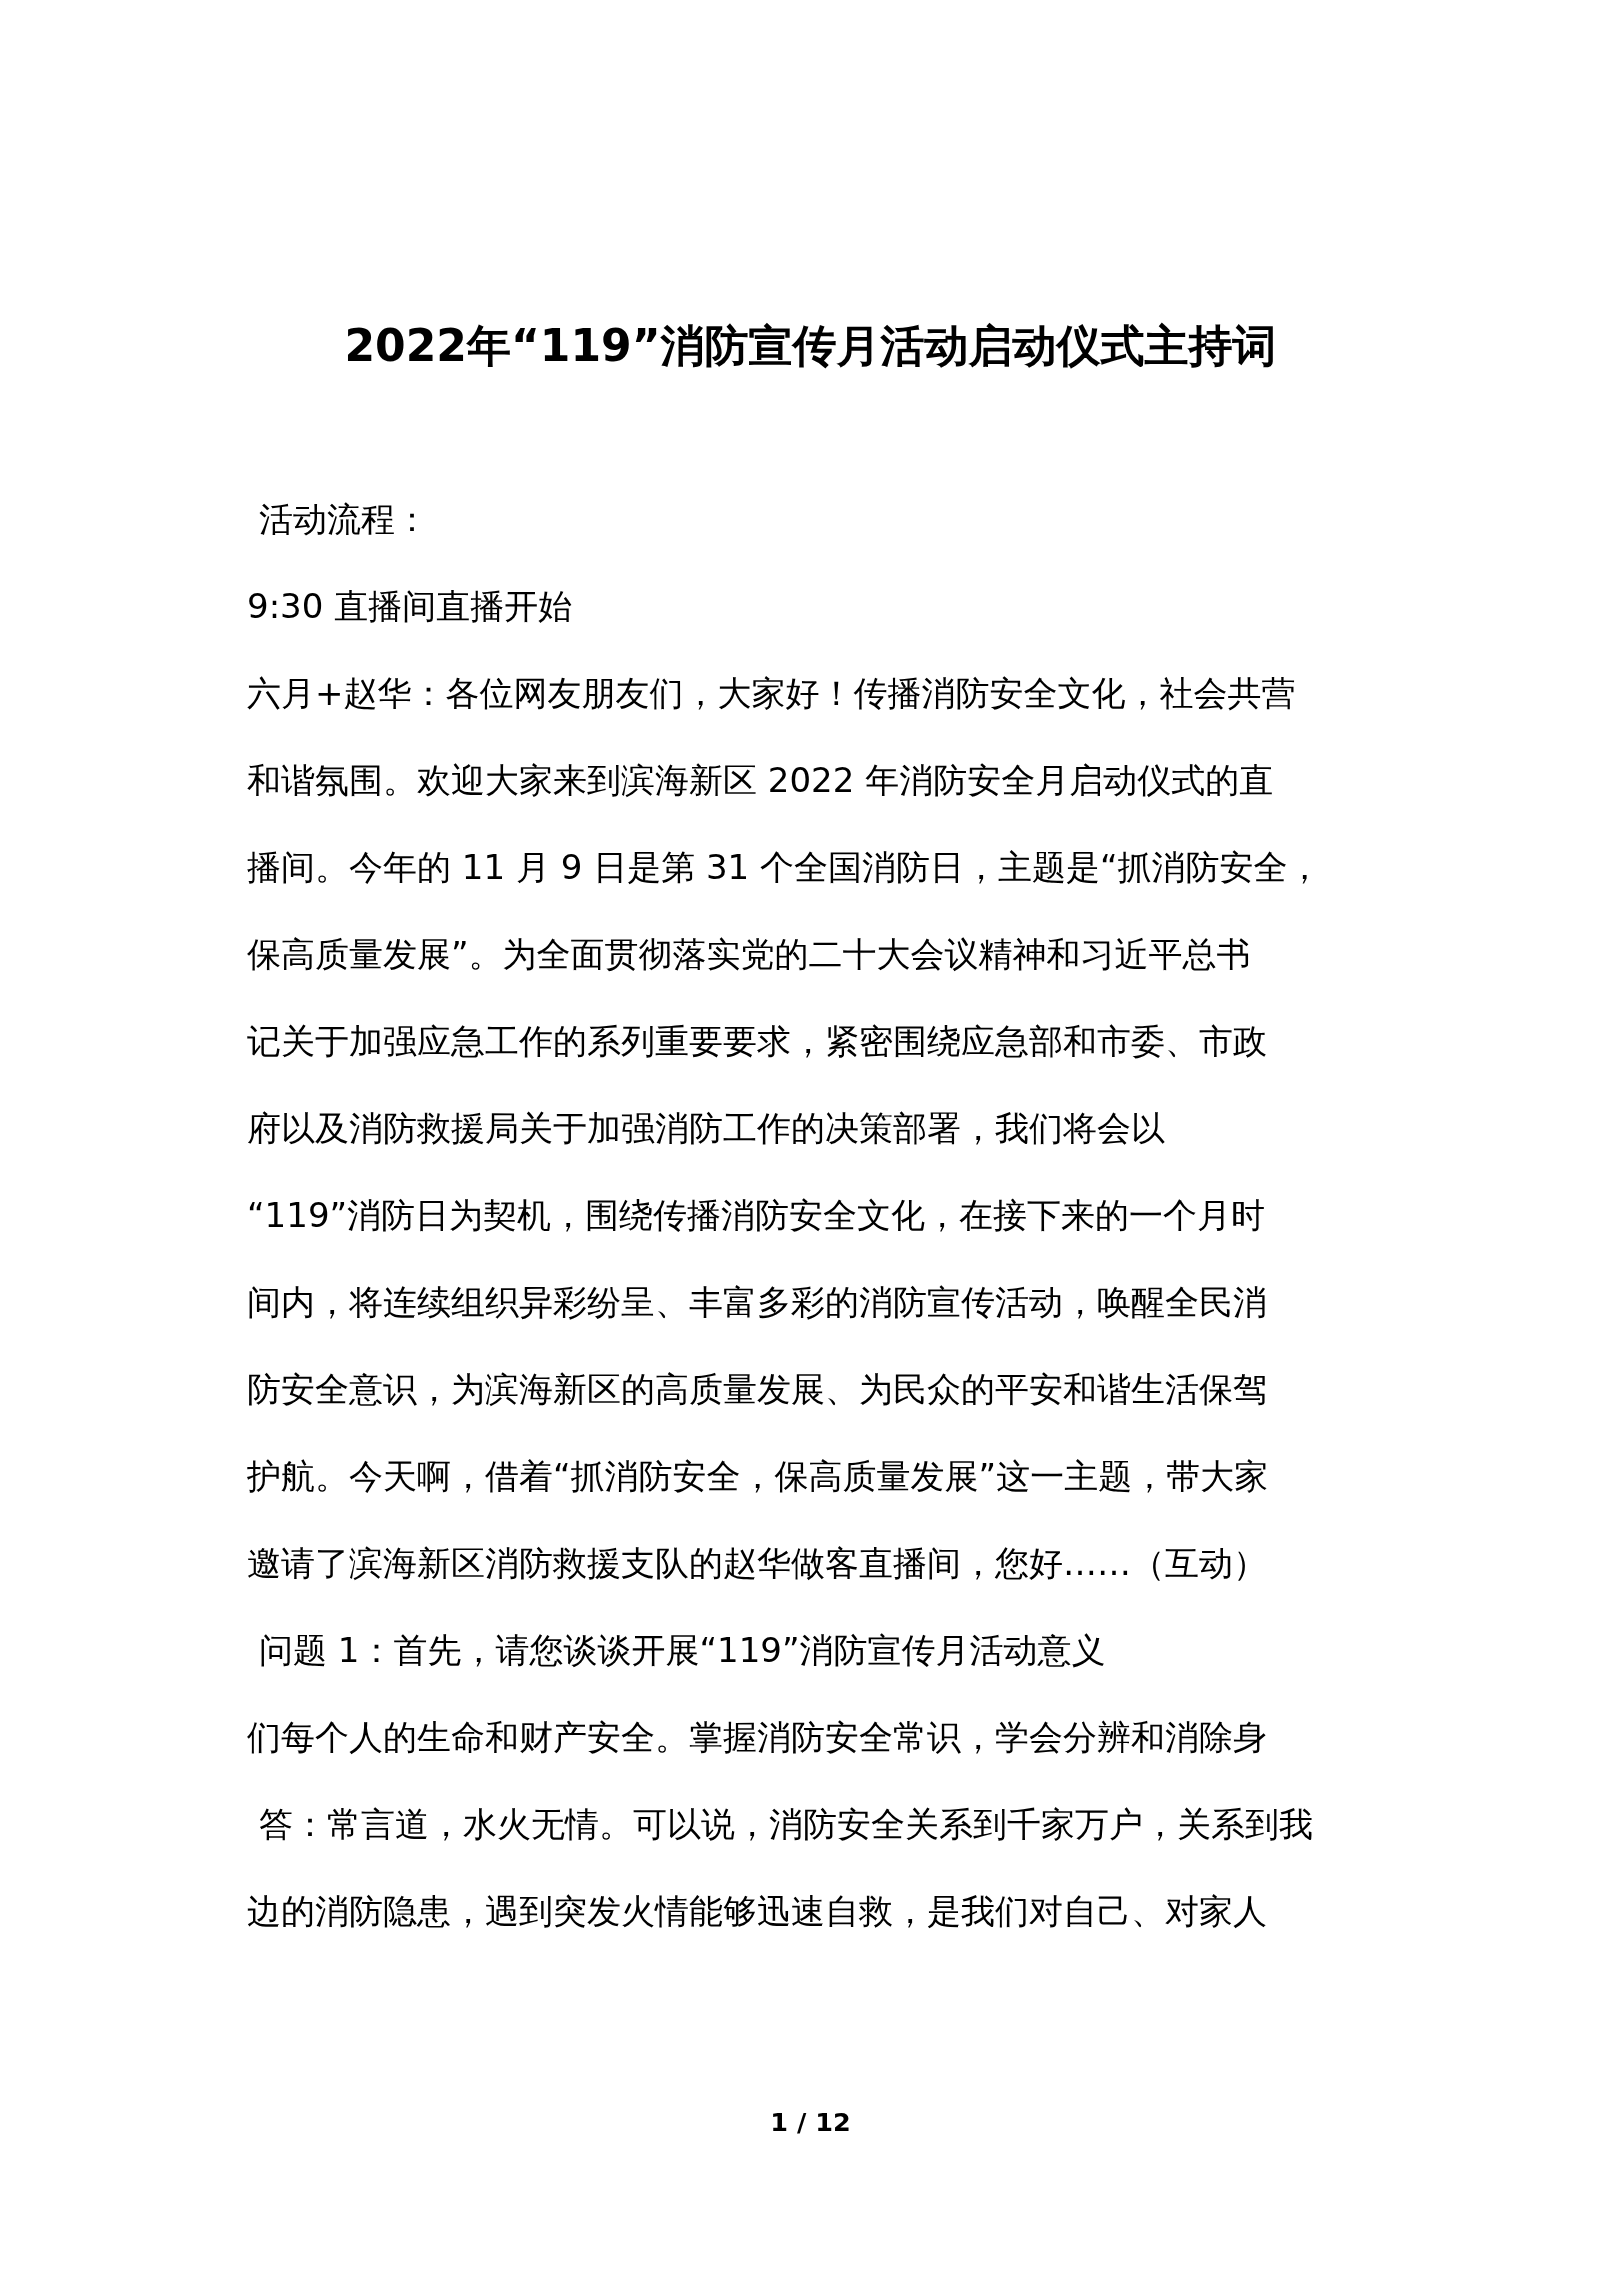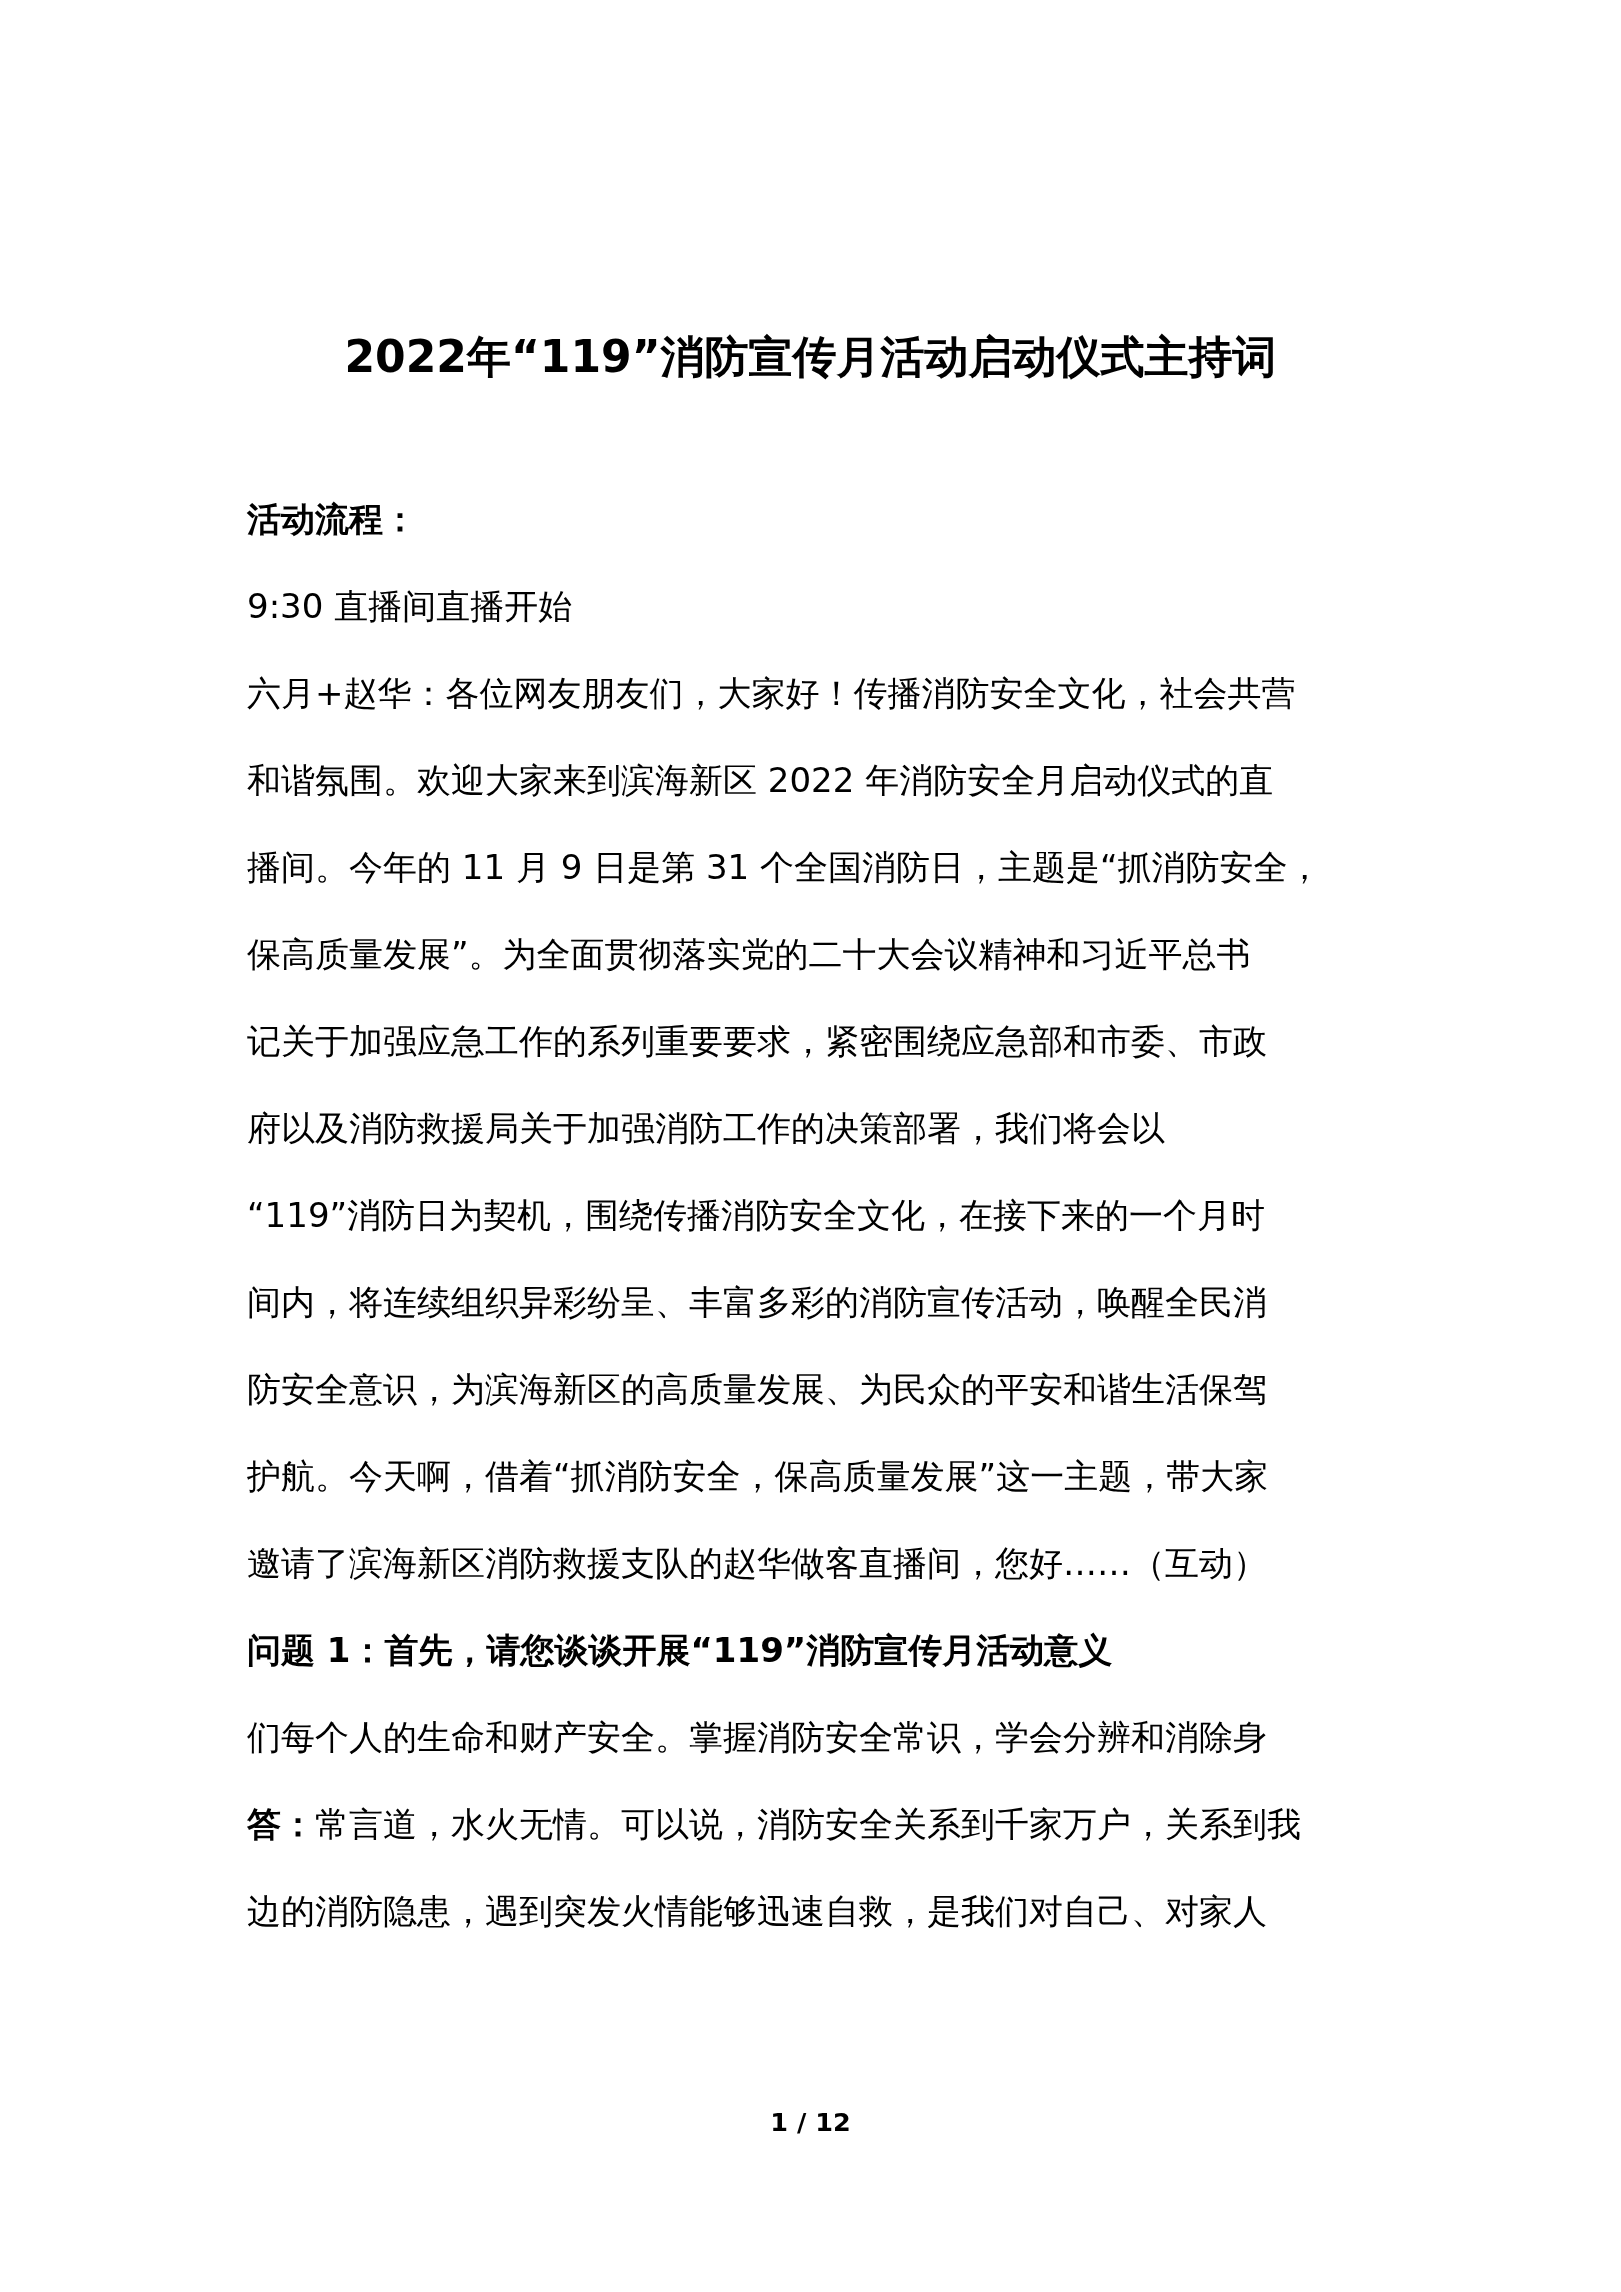--- a/index.html
+++ b/index.html
@@ -28,36 +28,36 @@
       left: 0;
       width: 1621px;
       text-align: center;
       font-weight: bold;
       font-size: 43px;
       line-height: 59px;
       white-space: nowrap;
       letter-spacing: 0px;
     }
     .title.l1 { top: 228px; }
-    .title.l2 { top: 316px; font-size: 44px; margin-top: 11px; }
+    .title.l2 { top: 316px; font-size: 44px; }
 
     .body {
       position: absolute;
       left: 247px;
       top: 490px;
       width: 1137px;
     }
     .line {
       height: 87px;
       font-size: 34px;
       line-height: 59px;
       white-space: nowrap;
       overflow: visible;
     }
-    .bold { font-weight: bold; }
+    .bold { font-weight: normal; margin-left: 12px; }
 
     .footer {
       position: absolute;
       left: 0;
       width: 1621px;
       top: 2103px;
       text-align: center;
       font-size: 25.5px;
       font-weight: bold;
       line-height: 39px;

